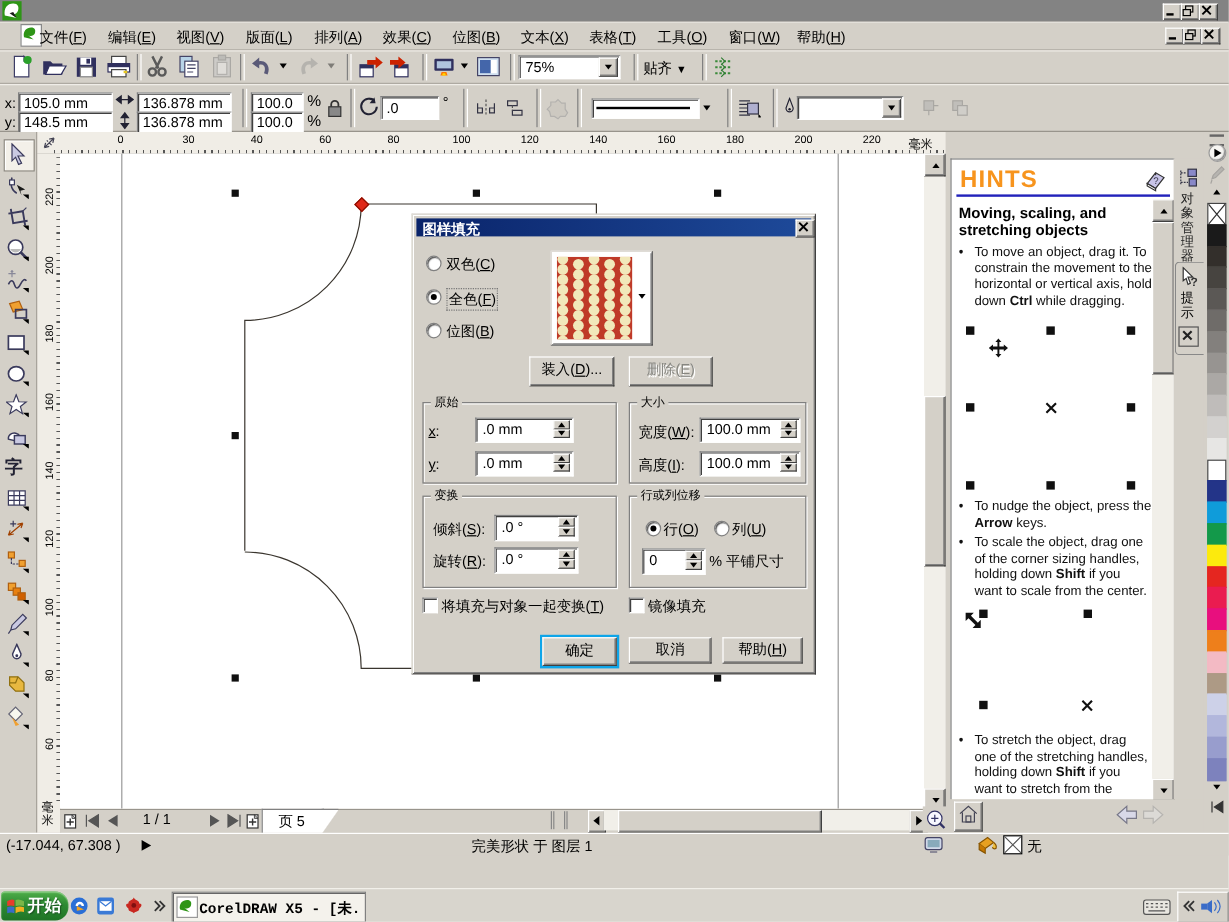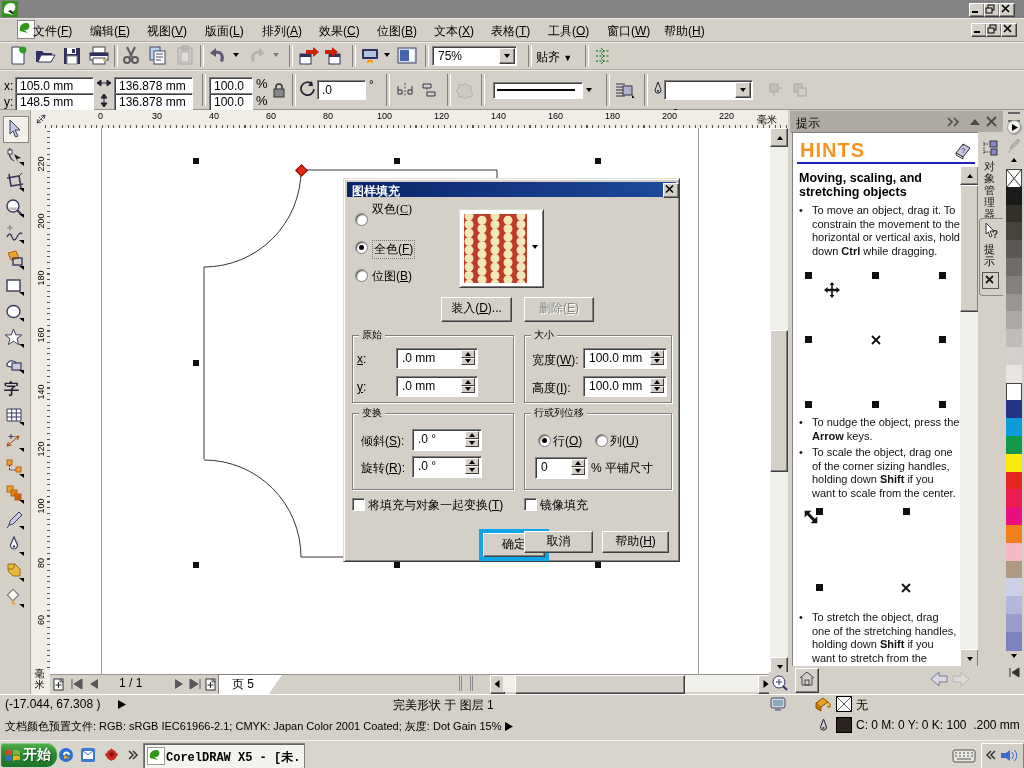--- a/index.html
+++ b/index.html
@@ -459,32 +459,20 @@
 <div class="abs" style="left:769px;top:672px;width:21px;height:22px;background:#d4d0c8;">
   <svg class="abs" style="left:2px;top:2px;" width="17" height="17">
         <circle cx="8" cy="8" r="6" fill="#f8f8ff" stroke="#336"></circle>
         <path d="M5 8 h6 M8 5 v6" stroke="#336"></path>
         <path d="M12 12 l4 4" stroke="#336" stroke-width="2"></path>
       </svg>
 </div>
 
 <div id="hints" class="abs" style="left:790px;top:110px;width:213px;height:584px;background:#d4d0c8;">
 
-  <div class="abs" style="left:0;top:0;width:213px;height:22px;background:#aeaaa2;border-top:1px solid #c8c5be;">
-    <span class="abs" style="left:6px;top:4px;font-size:12px;">提示</span>
-    <svg class="abs" style="left:156px;top:6px;" width="16" height="10">
-          <path d="M2 1 l4 4 -4 4 M8 1 l4 4 -4 4" fill="none" stroke="#4a4a4a" stroke-width="1.6"></path>
-        </svg>
-    <svg class="abs" style="left:178px;top:6px;" width="14" height="10">
-          <path d="M2 8 L7 2 L12 8 Z" fill="#4a4a4a"></path>
-        </svg>
-    <svg class="abs" style="left:196px;top:5px;" width="12" height="11">
-          <path d="M1 1 L10 10 M10 1 L1 10" stroke="#4a4a4a" stroke-width="1.8"></path>
-        </svg>
-  </div>
 
   <div class="abs" style="left:2px;top:22px;width:186px;height:534px;background:#fff;border:1px solid #808080;border-right:none;overflow:hidden;">
     <span class="abs" style="left:7px;top:6px;font-size:20px;font-weight:bold;color:#f7941d;letter-spacing:1px;">HINTS</span>
     <svg class="abs" style="left:160px;top:7px;" width="20" height="20">
           <path d="M3 13 L10 4 L17 8 L10 17 Z" fill="#c8c4e8" stroke="#333"></path>
           <path d="M3 13 L10 17 L10 19 L3 15 Z" fill="#fff" stroke="#333"></path>
           <path d="M10 4 L10 6" stroke="#333"></path>
           <text x="8" y="13" font-size="8" fill="#334">?</text>
         </svg>
     <div class="abs" style="left:4px;top:29px;width:178px;height:2px;background:#2222bb;"></div>
@@ -639,31 +627,20 @@
         <path d="M8 10 L8 14 L3 11 L3 6" fill="#c87800" stroke="#885500"></path>
         <path d="M15 5 q3 2 2 5 q-2 1 -3 -1" fill="#f0c040" stroke="#885500"></path>
       </svg>
   <div class="abs" style="left:836px;top:1px;width:14px;height:14px;background:#fff;border:1px solid #000;">
         <svg width="14" height="14">
           <path d="M0 0 L14 14 M14 0 L0 14" stroke="#555" stroke-width="1"></path>
         </svg>
       </div>
   <span class="abs" style="left:856px;top:2px;">无</span>
 </div>
-<div id="status2" class="abs" style="left:0;top:712px;width:1024px;height:28px;background:#d4d0c8;font-size:12px;">
-  <span class="abs" style="left:5px;top:7px;font-size:11px;white-space:nowrap;">文档颜色预置文件: RGB: sRGB IEC61966-2.1; CMYK: Japan Color 2001 Coated; 灰度: Dot Gain 15% <svg style="display:inline-block;vertical-align:-2px;" width="10" height="11">
-          <path d="M1 1 L9 5.5 L1 10 Z" fill="#000"></path>
-        </svg></span>
-  <svg class="abs" style="left:818px;top:6px;" width="11" height="17">
-        <path d="M5.5 1 L8.5 9 A3 3.2 0 1 1 2.5 9 Z" fill="none" stroke="#223"></path>
-        <circle cx="5.5" cy="10" r="1" fill="#223"></circle>
-      </svg>
-  <div class="abs" style="left:836px;top:5px;width:14px;height:14px;background:#2b2420;border:1px solid #000;"></div>
-  <span class="abs" style="left:856px;top:6px;">C: 0 M: 0 Y: 0 K: 100&nbsp;&nbsp;.200 mm</span>
-</div>
 
 <div id="taskbar" class="abs" style="left:0;top:740px;width:1024px;height:28px;background:#d8d5cd;border-top:1px solid #f2f0ea;">
   <div class="abs" style="left:1px;top:2px;width:56px;height:24px;background:linear-gradient(#4fae49,#2d8a33 45%,#1f7426);border-radius:3px 11px 11px 3px;box-shadow:inset 0 1px 1px #8fd08a;">
     <svg class="abs" style="left:4px;top:4px;" width="16" height="16">
           <path d="M1 4 Q4 2 7 3 L7 8 Q4 7 1 8 Z" fill="#e83c2c"></path>
           <path d="M8 3 Q11 2 15 4 L15 8 Q11 7 8 8 Z" fill="#7ab648"></path>
           <path d="M1 9 Q4 8 7 9 L7 14 Q4 13 1 14 Z" fill="#3a6cc8"></path>
           <path d="M8 9 Q11 8 15 9 L15 13 Q11 12 8 14 Z" fill="#f0b020"></path>
         </svg>
     <span class="abs" style="left:22px;top:3px;color:#fff;font-weight:bold;font-size:14px;text-shadow:1px 1px 1px #1a5020;text-align:right;">开始</span>
@@ -712,21 +689,21 @@
 <div id="dialog" class="abs" style="left:343px;top:178px;width:335px;height:382px;background:#d4d0c8;border-top:1px solid #dfdcd6;border-left:1px solid #dfdcd6;border-right:1px solid #404040;border-bottom:1px solid #404040;box-shadow:inset 1px 1px 0 #fff,inset -1px -1px 0 #808080;font-size:12px;">
   <div class="abs" style="left:3px;top:3px;width:329px;height:15px;background:linear-gradient(90deg,#0a246a,#1e4a9a);">
     <span class="abs" style="left:5px;top:1px;color:#fff;font-weight:bold;">图样填充</span>
     <div class="abs btn" style="left:316px;top:1px;width:14px;height:13px;">
           <svg width="12" height="11">
             <path d="M2 1.5 L9 8.5 M9 1.5 L2 8.5" stroke="#000" stroke-width="1.6"></path>
           </svg>
         </div>
   </div>
   <div class="abs rad" style="left:11px;top:34px;"></div>
-      <span class="abs" style="left:28px;top:22px;font-family:Liberation Serif, serif;">双色(<u>C</u>)</span>
+      <span class="abs" style="left:28px;top:33px;">双色(<u>C</u>)</span>
   <div class="abs rad" style="left:11px;top:62px;">
         <div style="position:absolute;left:3px;top:3px;width:5px;height:5px;border-radius:50%;background:#000;"></div>
       </div>
       <span class="abs" style="left:28px;top:61px;border:1px dotted #777;padding:0 1px;">全色(<u>F</u>)</span>
   <div class="abs rad" style="left:11px;top:90px;"></div>
       <span class="abs" style="left:28px;top:89px;">位图(<u>B</u>)</span>
 
   <div class="abs" style="left:115px;top:30px;width:83px;height:77px;background:#fff;border-top:1px solid #dfdcd6;border-left:1px solid #dfdcd6;border-right:1px solid #404040;border-bottom:1px solid #404040;box-shadow:inset 1px 1px 0 #fff,inset -1px -1px 0 #808080;">
     <svg class="abs" style="left:4px;top:4px;" width="63" height="69">
       <rect width="63" height="69" fill="#bf3a28"></rect>
@@ -855,20 +832,20 @@
             <div class="uar"></div>
             <div class="dar"></div>
           </div>
         </div>
     <span class="abs" style="left:66px;top:46px;">% 平铺尺寸</span>
   </div>
   <div class="abs ck" style="left:8px;top:319px;"></div>
       <span class="abs" style="left:24px;top:318px;">将填充与对象一起变换(<u>T</u>)</span>
   <div class="abs ck" style="left:180px;top:319px;"></div>
       <span class="abs" style="left:196px;top:318px;">镜像填充</span>
-  <div class="abs" style="left:106px;top:350px;width:62px;height:24px;border:4px solid #0ea5e9;margin-left:29px;">
+  <div class="abs" style="left:106px;top:350px;width:62px;height:24px;border:2px solid #0ea5e9;">
         <div class="btn abs" style="left:0;top:0;width:60px;height:22px;line-height:21px;">确定</div>
       </div>
   <div class="abs btn" style="left:180px;top:352px;width:67px;height:20px;line-height:19px;">取消</div>
   <div class="abs btn" style="left:258px;top:352px;width:65px;height:20px;line-height:19px;">帮助(<u>H</u>)</div>
 </div>
 
 </div>
 
 </body></html>

